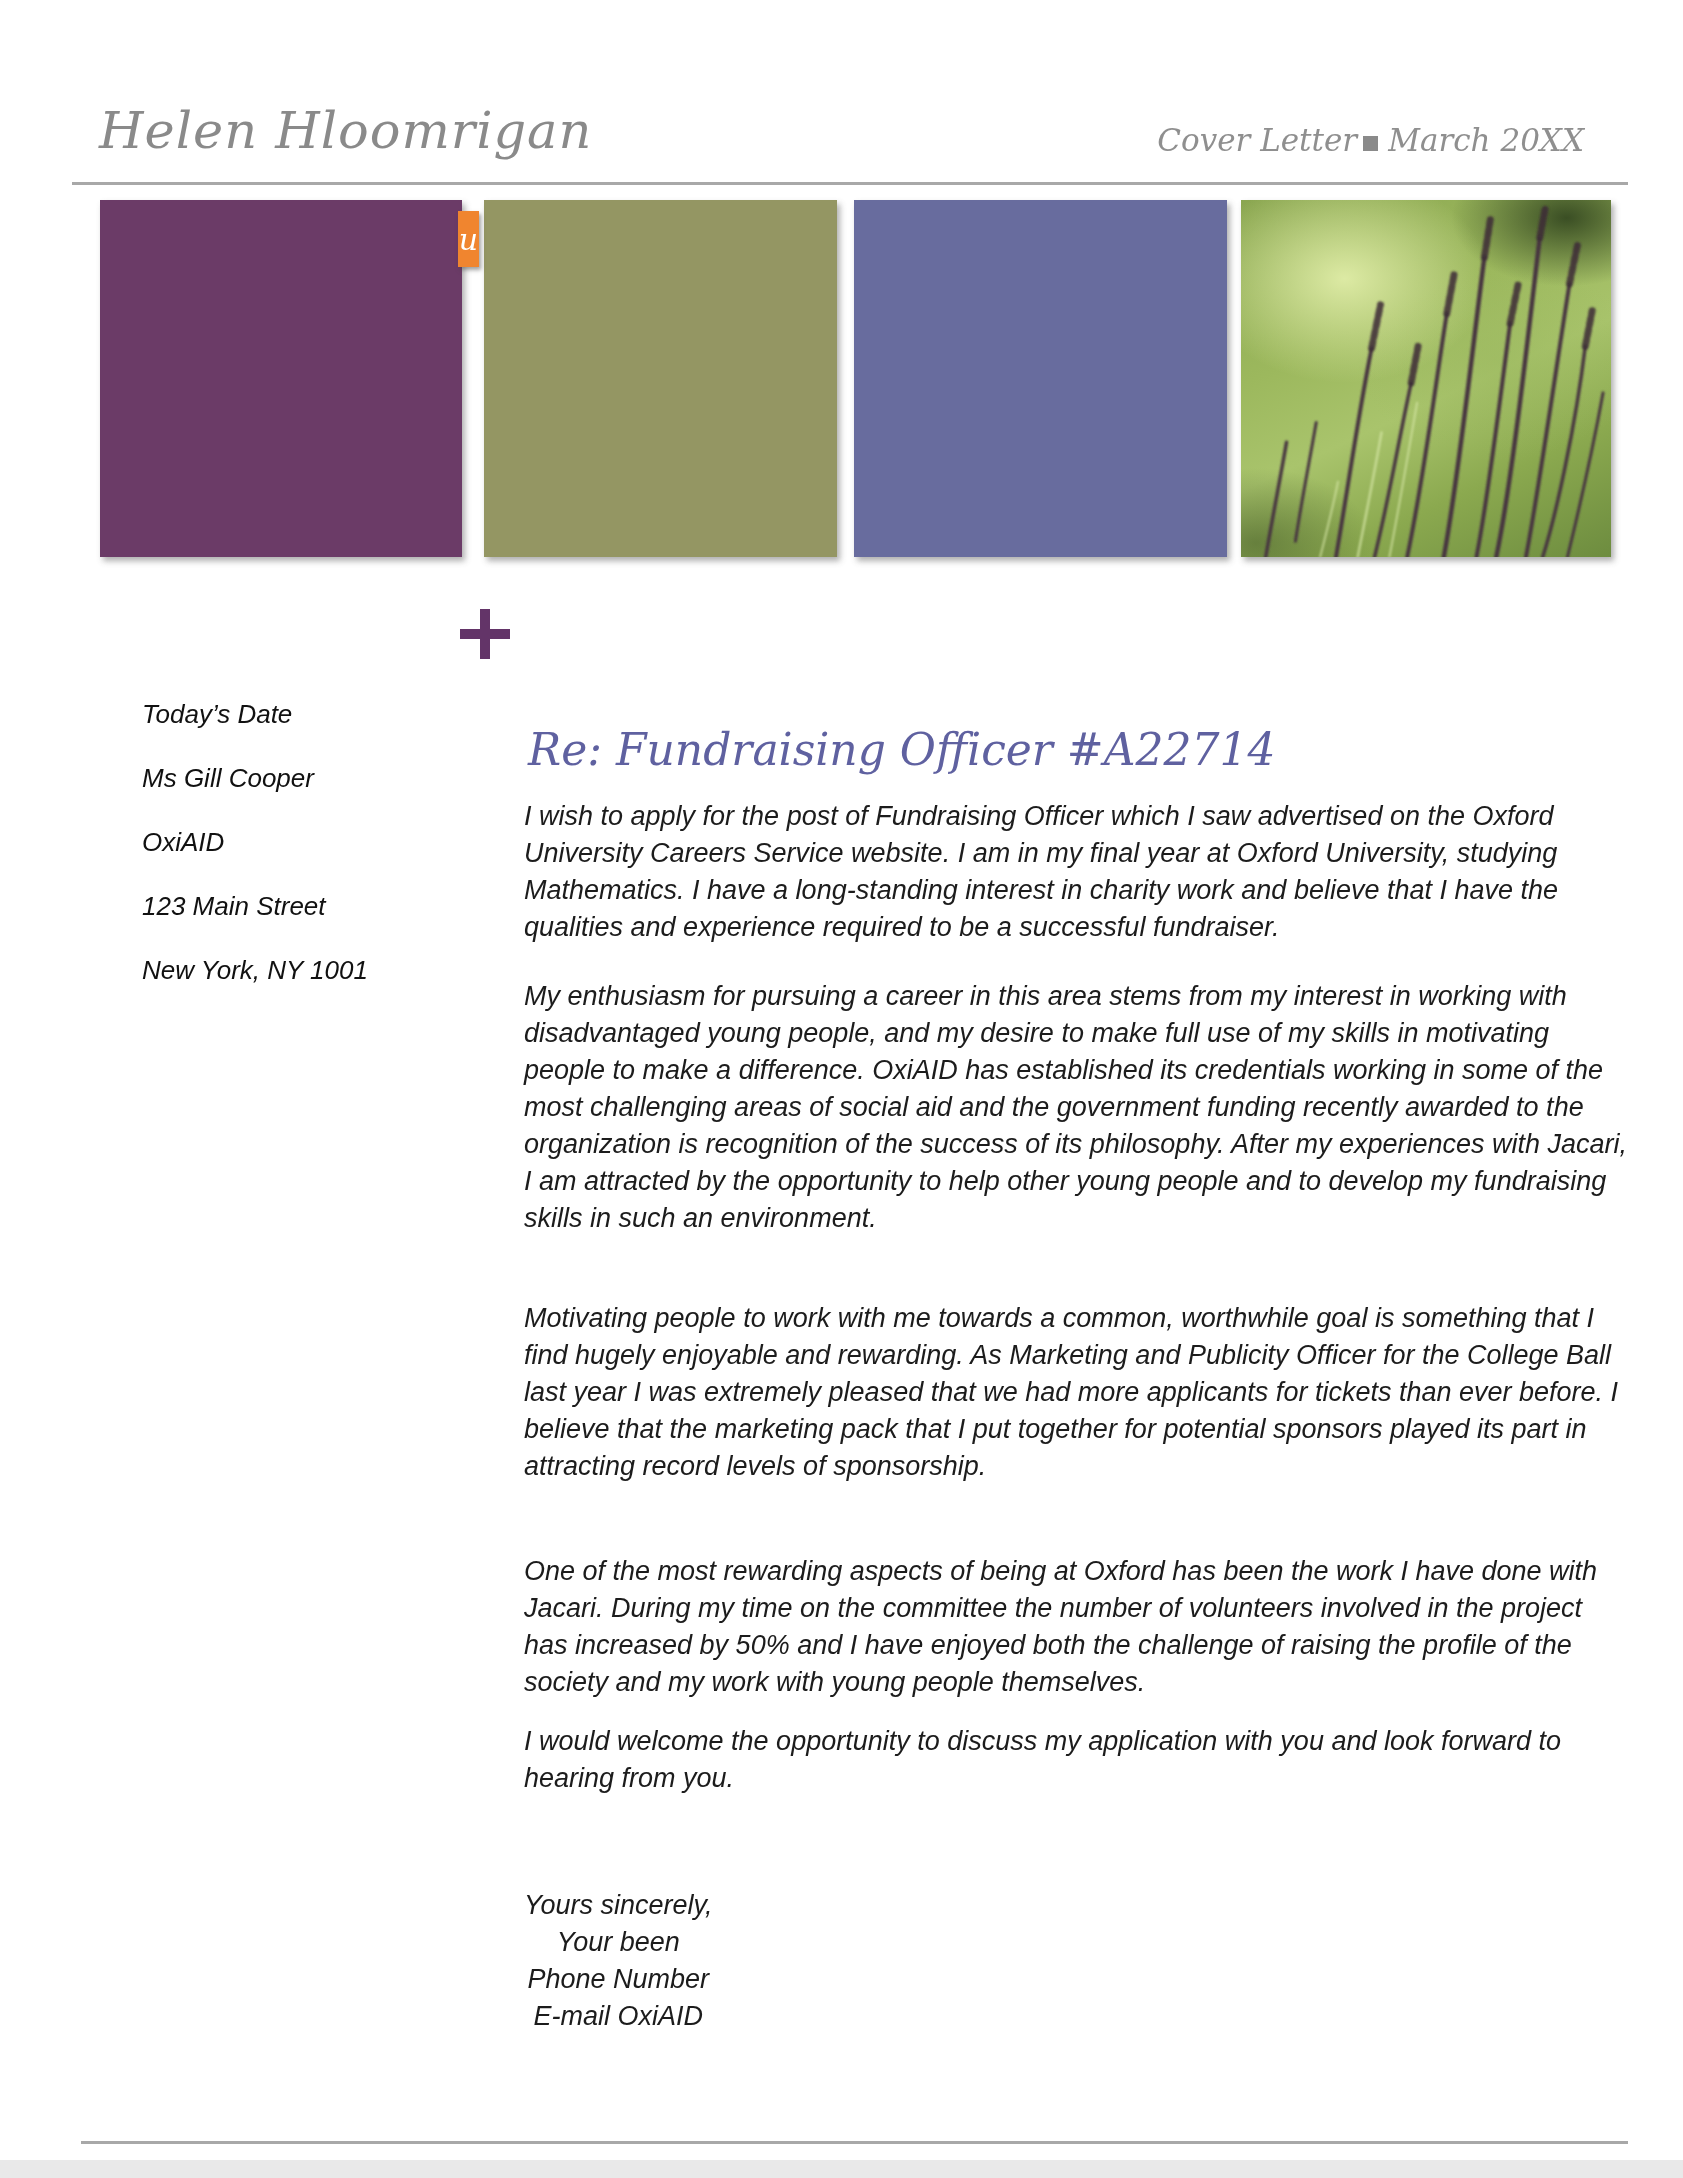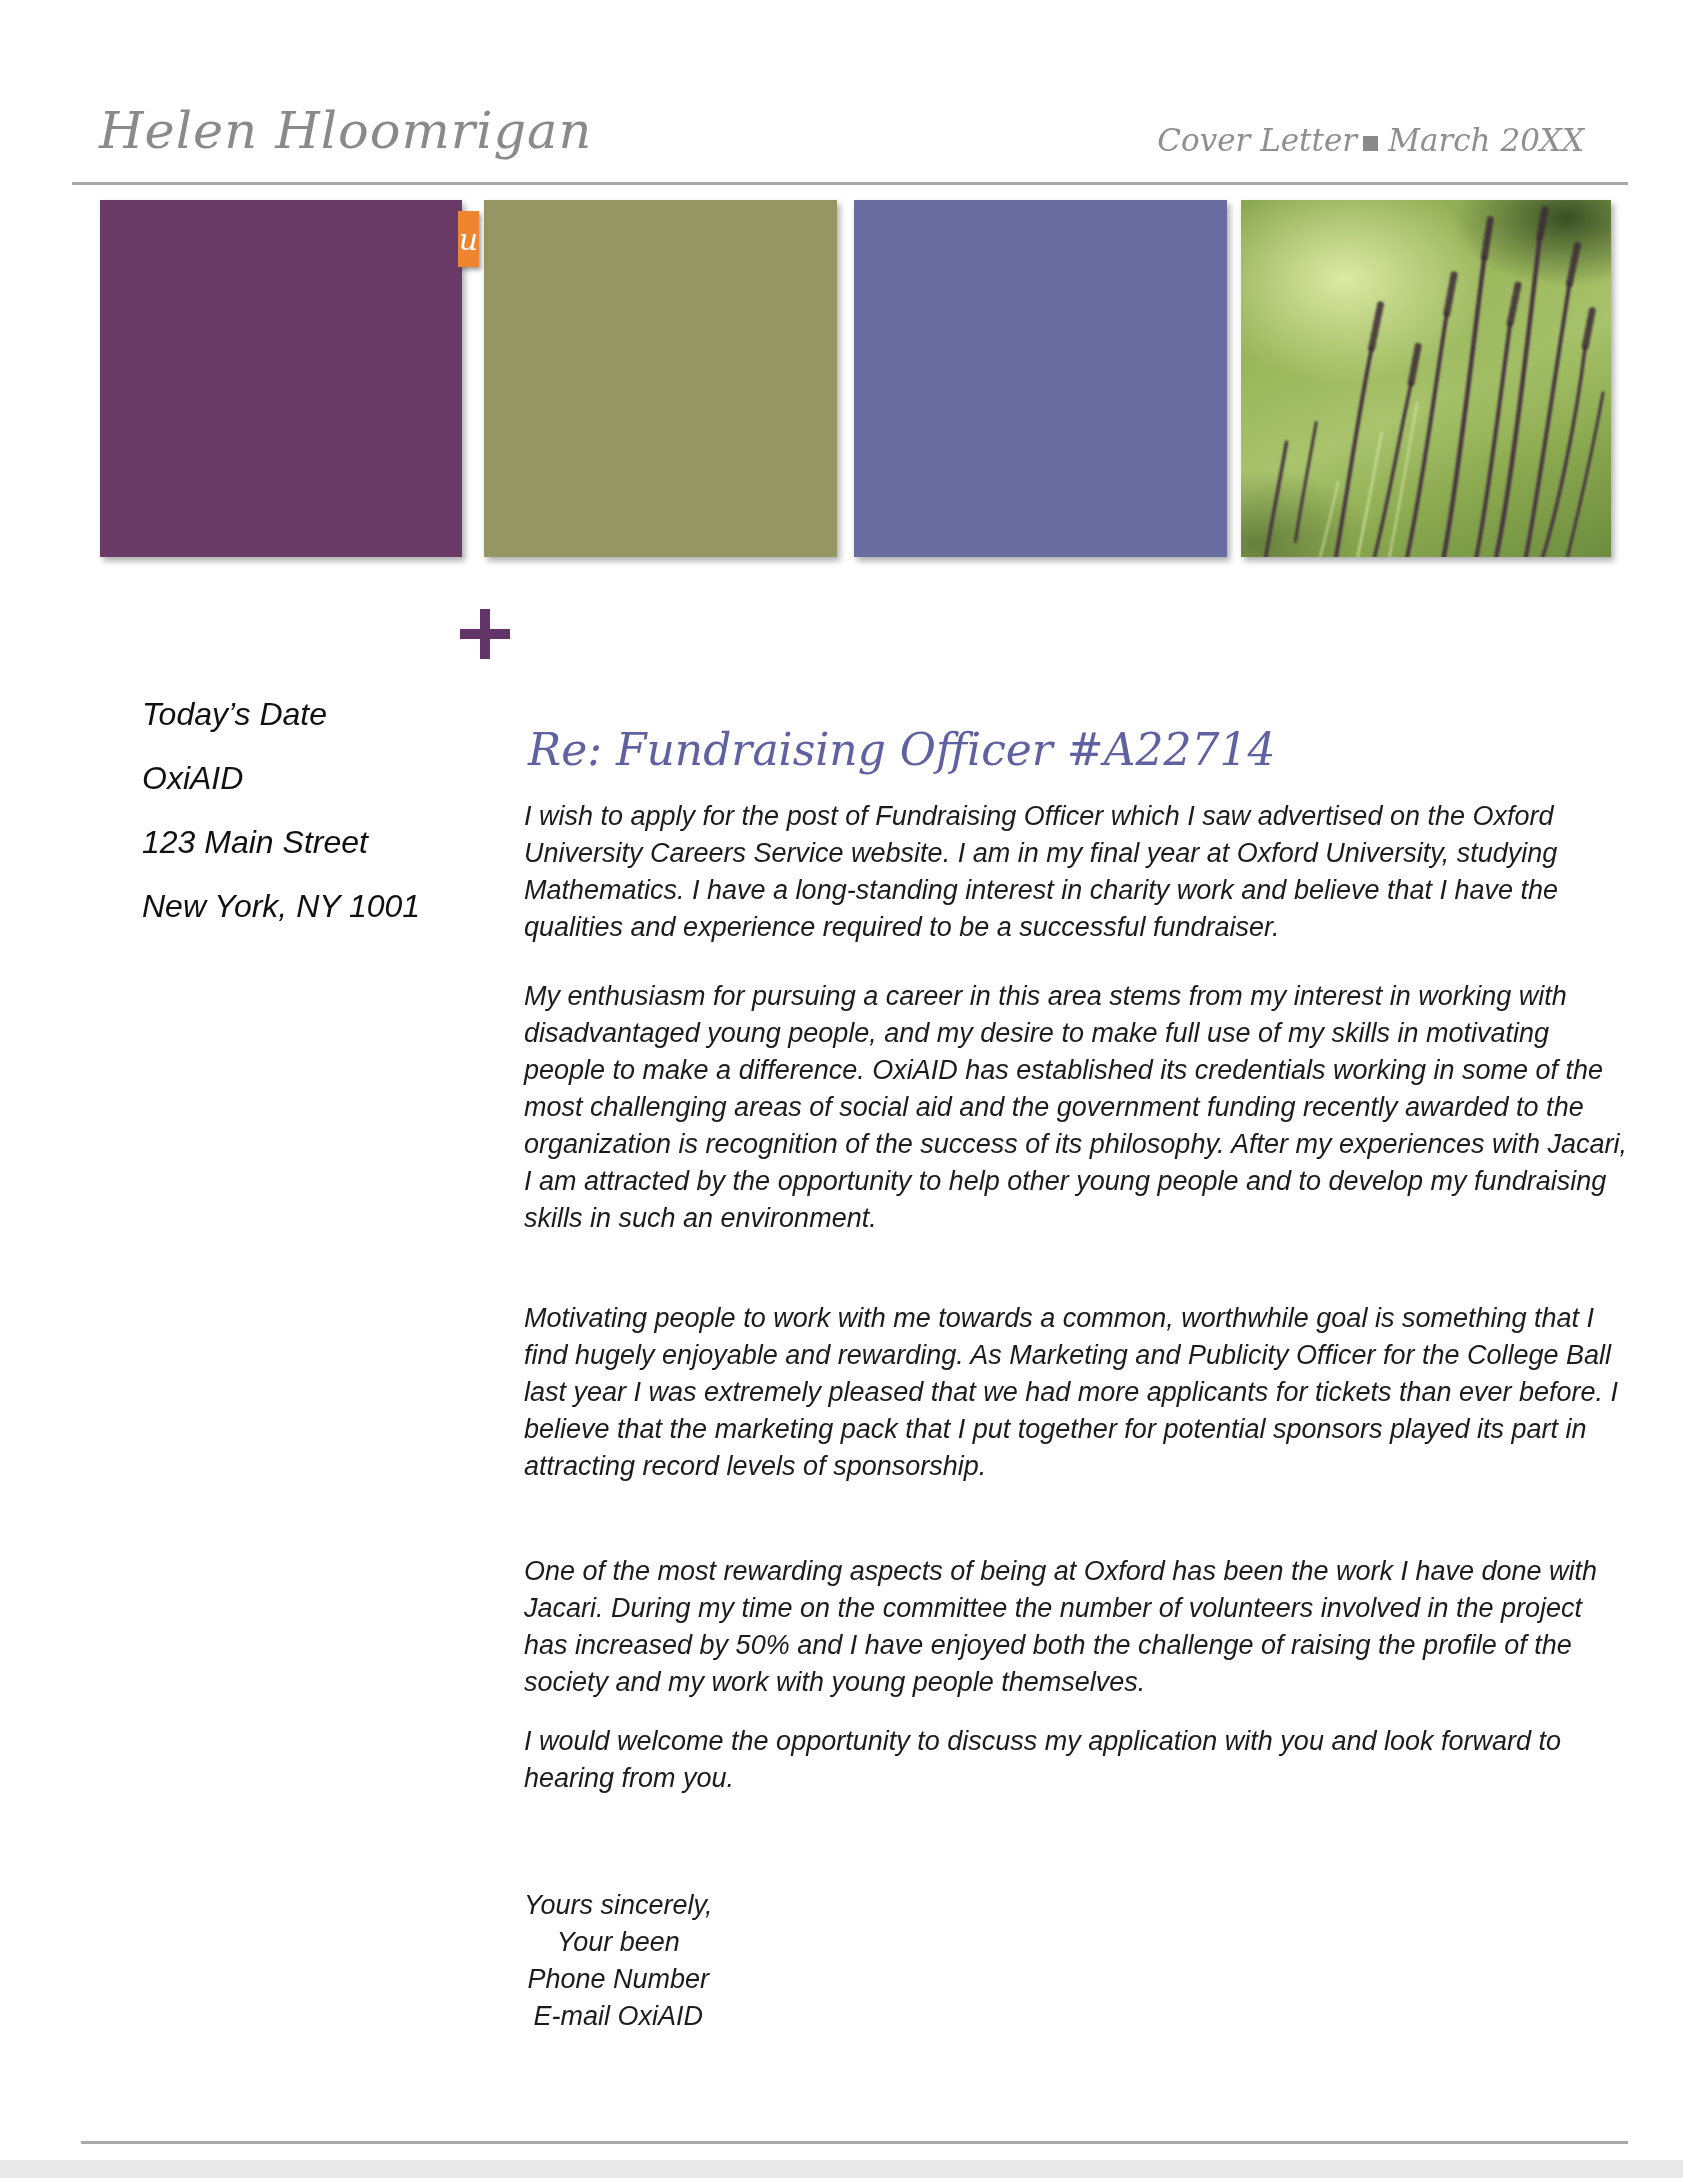--- a/index.html
+++ b/index.html
@@ -61,21 +61,21 @@
     display:flex;align-items:center;justify-content:center;
     font-family:"DejaVu Serif", serif;font-size:30px;color:#ffffff;
   }
   
   .plus{position:absolute;left:460px;top:609px;width:50px;height:50px;}
   .plus .ph{position:absolute;left:0;top:20px;width:50px;height:10px;}
   .plus .pv{position:absolute;left:20px;top:0;width:10px;height:50px;}
   
   .recipient{
     position:absolute;left:142px;top:694px;
-    font-size:32px;color:#111111;
+    font-size:26px;color:#111111;
   }
   .r-line{height:64px;line-height:40px;white-space:nowrap;}
   .subject{
     position:absolute;left:524px;top:720px;margin:4px;
     font-family:"DejaVu Serif", serif;
     font-weight:normal;
     font-size:44px;line-height:52px;
     white-space:nowrap;
   }
   .para{
@@ -155,20 +155,21 @@
     </svg>
   </div>
 
   <div class="plus">
     <span class="ph" style="background-color: rgb(99, 52, 104);"></span>
     <span class="pv" style="background-color: rgb(99, 52, 104);"></span>
   </div>
 
   <div class="recipient">
     <div class="r-line">Today’s Date</div>
+    <div class="r-line">Ms Gill Cooper</div>
     <div class="r-line">OxiAID</div>
     <div class="r-line">123 Main Street</div>
     <div class="r-line">New York, NY 1001</div>
   </div>
 
   <h1 class="subject" style="color: rgb(95, 97, 160);">Re: Fundraising Officer #A22714</h1>
 
   <p class="para p1">I wish to apply for the post of Fundraising Officer which I saw advertised on the Oxford University Careers Service website. I am in my final year at Oxford University, studying Mathematics. I have a long-standing interest in charity work and believe that I have the qualities and experience required to be a successful fundraiser.</p>
   <p class="para p2">My enthusiasm for pursuing a career in this area stems from my interest in working with disadvantaged young people, and my desire to make full use of my skills in motivating people to make a difference. OxiAID has established its credentials working in some of the most challenging areas of social aid and the government funding recently awarded to the organization is recognition of the success of its philosophy. After my experiences with Jacari, I am attracted by the opportunity to help other young people and to develop my fundraising skills in such an environment.</p>
   <p class="para p3">Motivating people to work with me towards a common, worthwhile goal is something that I find hugely enjoyable and rewarding. As Marketing and Publicity Officer for the College Ball last year I was extremely pleased that we had more applicants for tickets than ever before. I believe that the marketing pack that I put together for potential sponsors played its part in attracting record levels of sponsorship.</p>

